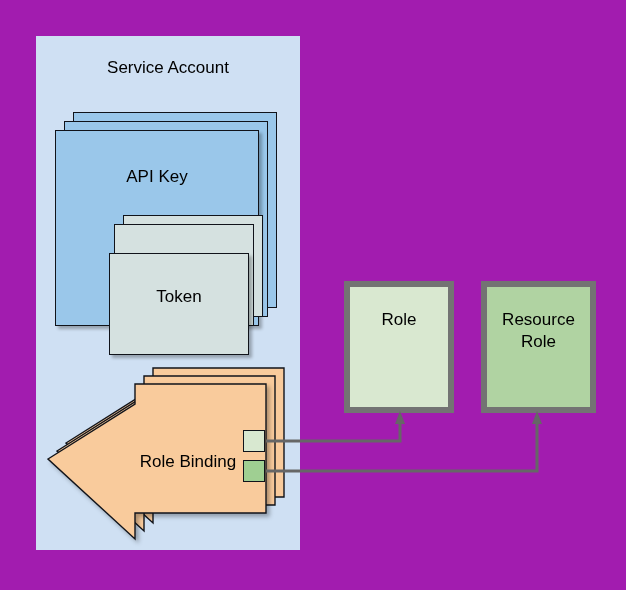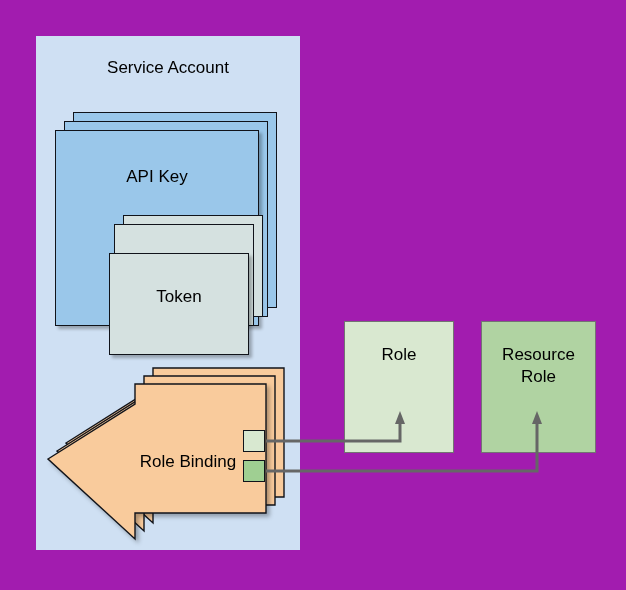--- a/index.html
+++ b/index.html
@@ -130,22 +130,21 @@
     box-sizing: border-box;
     border: 1.6px solid #10131a;
   }
   .rb-port-role  { left: 195px; top: 62px;  background: #d8e8d0; }
   .rb-port-group { left: 195px; top: 92px;  background: #9fcf92; }
 
   
   .target-box {
     position: absolute;
     box-sizing: border-box;
-    border: 1px solid #737373;
-    margin-top: 40px;
+    border: 6px solid #737373;
   }
   .target-label {
     position: absolute;
     left: 0;
     top: 22px;
     width: 100%;
     text-align: center;
     font-size: 17px;
     color: #000000;
     line-height: 22px;

